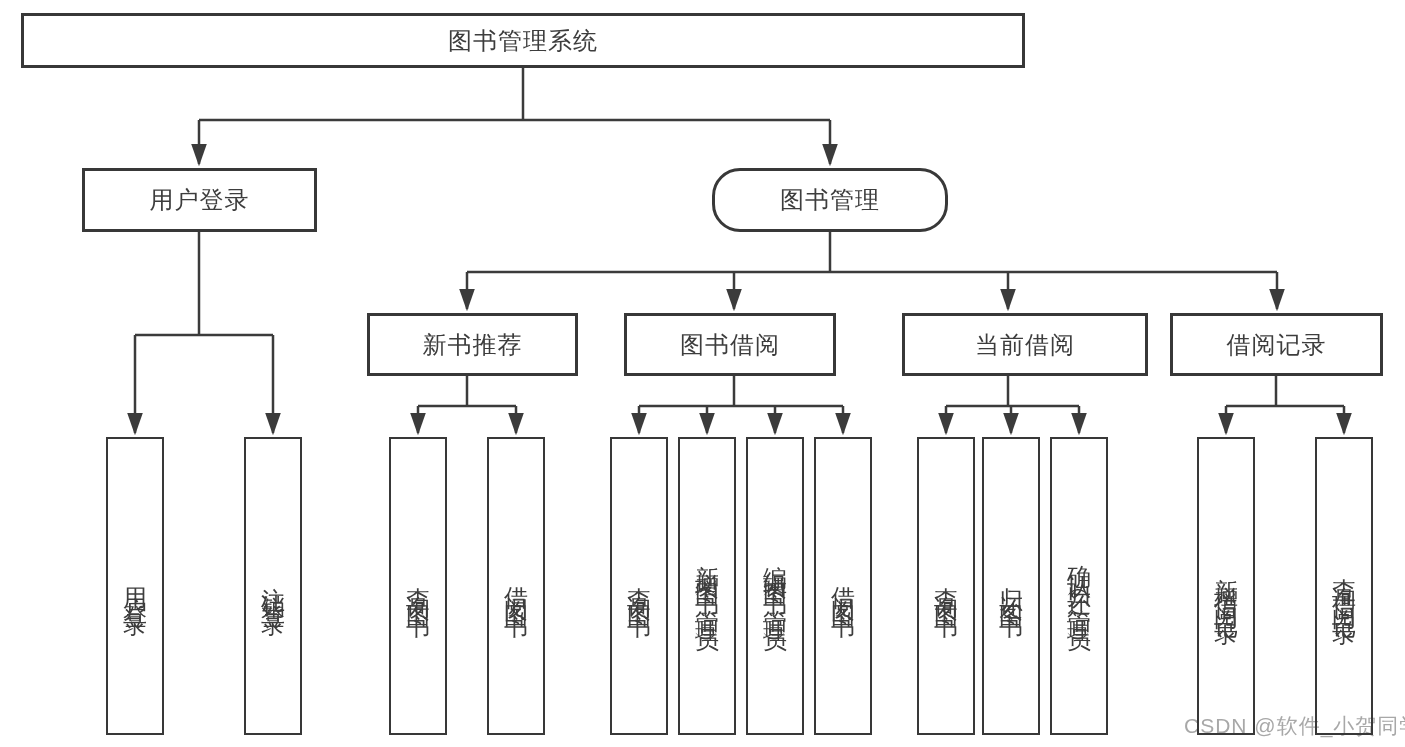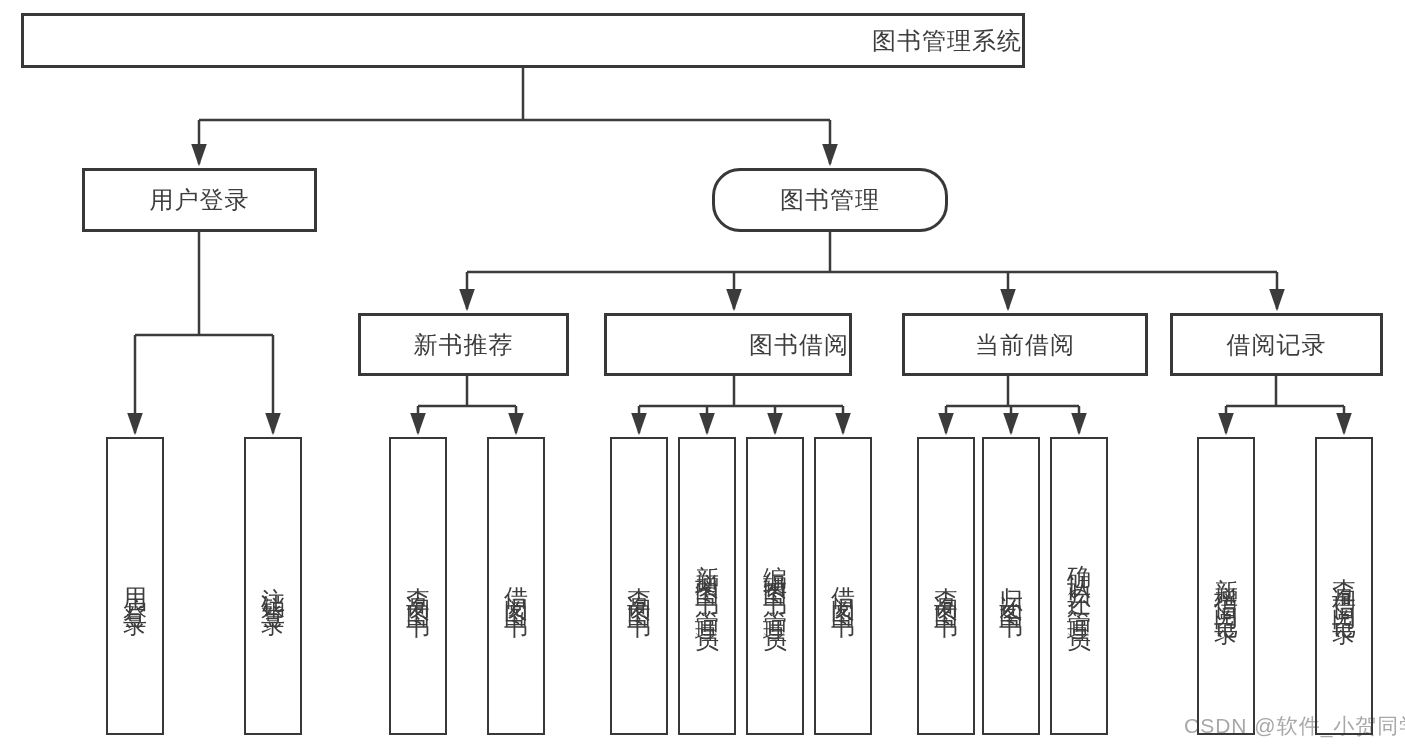--- a/index.html
+++ b/index.html
@@ -128,35 +128,35 @@
     <g>
       <path d="M1276,376 V406"></path>
       <path d="M1226,406 H1344"></path>
       <path d="M1226,406 V433" marker-end="url(#arrow)"></path>
       <path d="M1344,406 V433" marker-end="url(#arrow)"></path>
     </g>
   </svg>
 
   <div id="watermark">CSDN @软件_小贺同学</div>
 
-  <div class="node" style="left:21px; top:13px; width:1004px; height:55px;justify-content:flex-end;">
+  <div class="node" style="left:21px; top:13px; width:1004px; height:55px;">
     <span>图书管理系统</span>
   </div>
 
   <div class="node lvl2" style="left:82px; width:235px;">
     <span>用户登录</span>
   </div>
   <div class="node lvl2" style="left:712px; width:236px;border-radius:28px;">
     <span>图书管理</span>
   </div>
 
-  <div class="node lvl3" style="left:358px; width:211px;">
+  <div class="node lvl3" style="left:367px; width:211px;">
     <span>新书推荐</span>
   </div>
-  <div class="node lvl3" style="left:604px; width:248px;justify-content:flex-end;">
+  <div class="node lvl3" style="left:624px; width:212px;">
     <span>图书借阅</span>
   </div>
   <div class="node lvl3" style="left:902px; width:246px;">
     <span>当前借阅</span>
   </div>
   <div class="node lvl3" style="left:1170px; width:213px;">
     <span>借阅记录</span>
   </div>
 
   <div class="node leaf" style="left:106px;">

